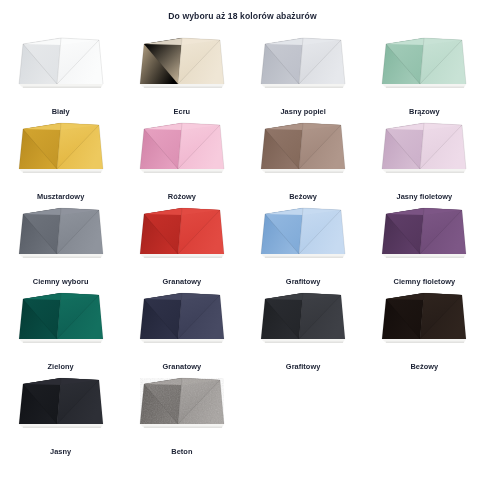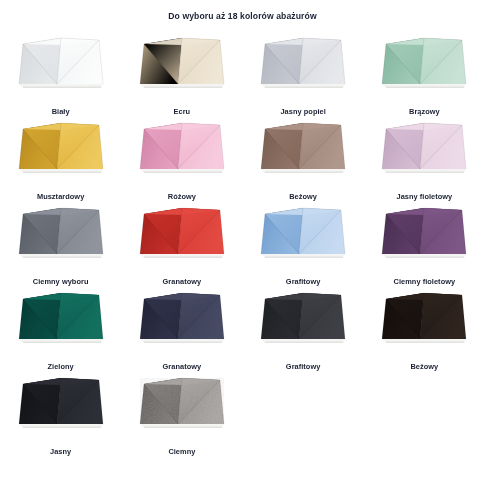--- a/index.html
+++ b/index.html
@@ -1074,20 +1074,20 @@
     <g stroke="rgba(0,0,0,0.16)" stroke-width="0.5" fill="none">
       <path d="M10,10 L48,4 L86,6"></path>
       <path d="M48,4 L44,50"></path>
       <path d="M10,10 L44,50"></path>
       <path d="M86,6 L44,50"></path>
       <path d="M6,50 L10,10"></path>
       <path d="M90,50 L86,6"></path>
     </g>
   </svg>
           </div>
-       <div class="cell-label">Ciemny</div>
+       <div class="cell-label">Beton</div>
      </div>
         <div class="cell"></div>
         <div class="cell"></div>
       </div>
     </div>
 
 </div>
 
 </body></html>

